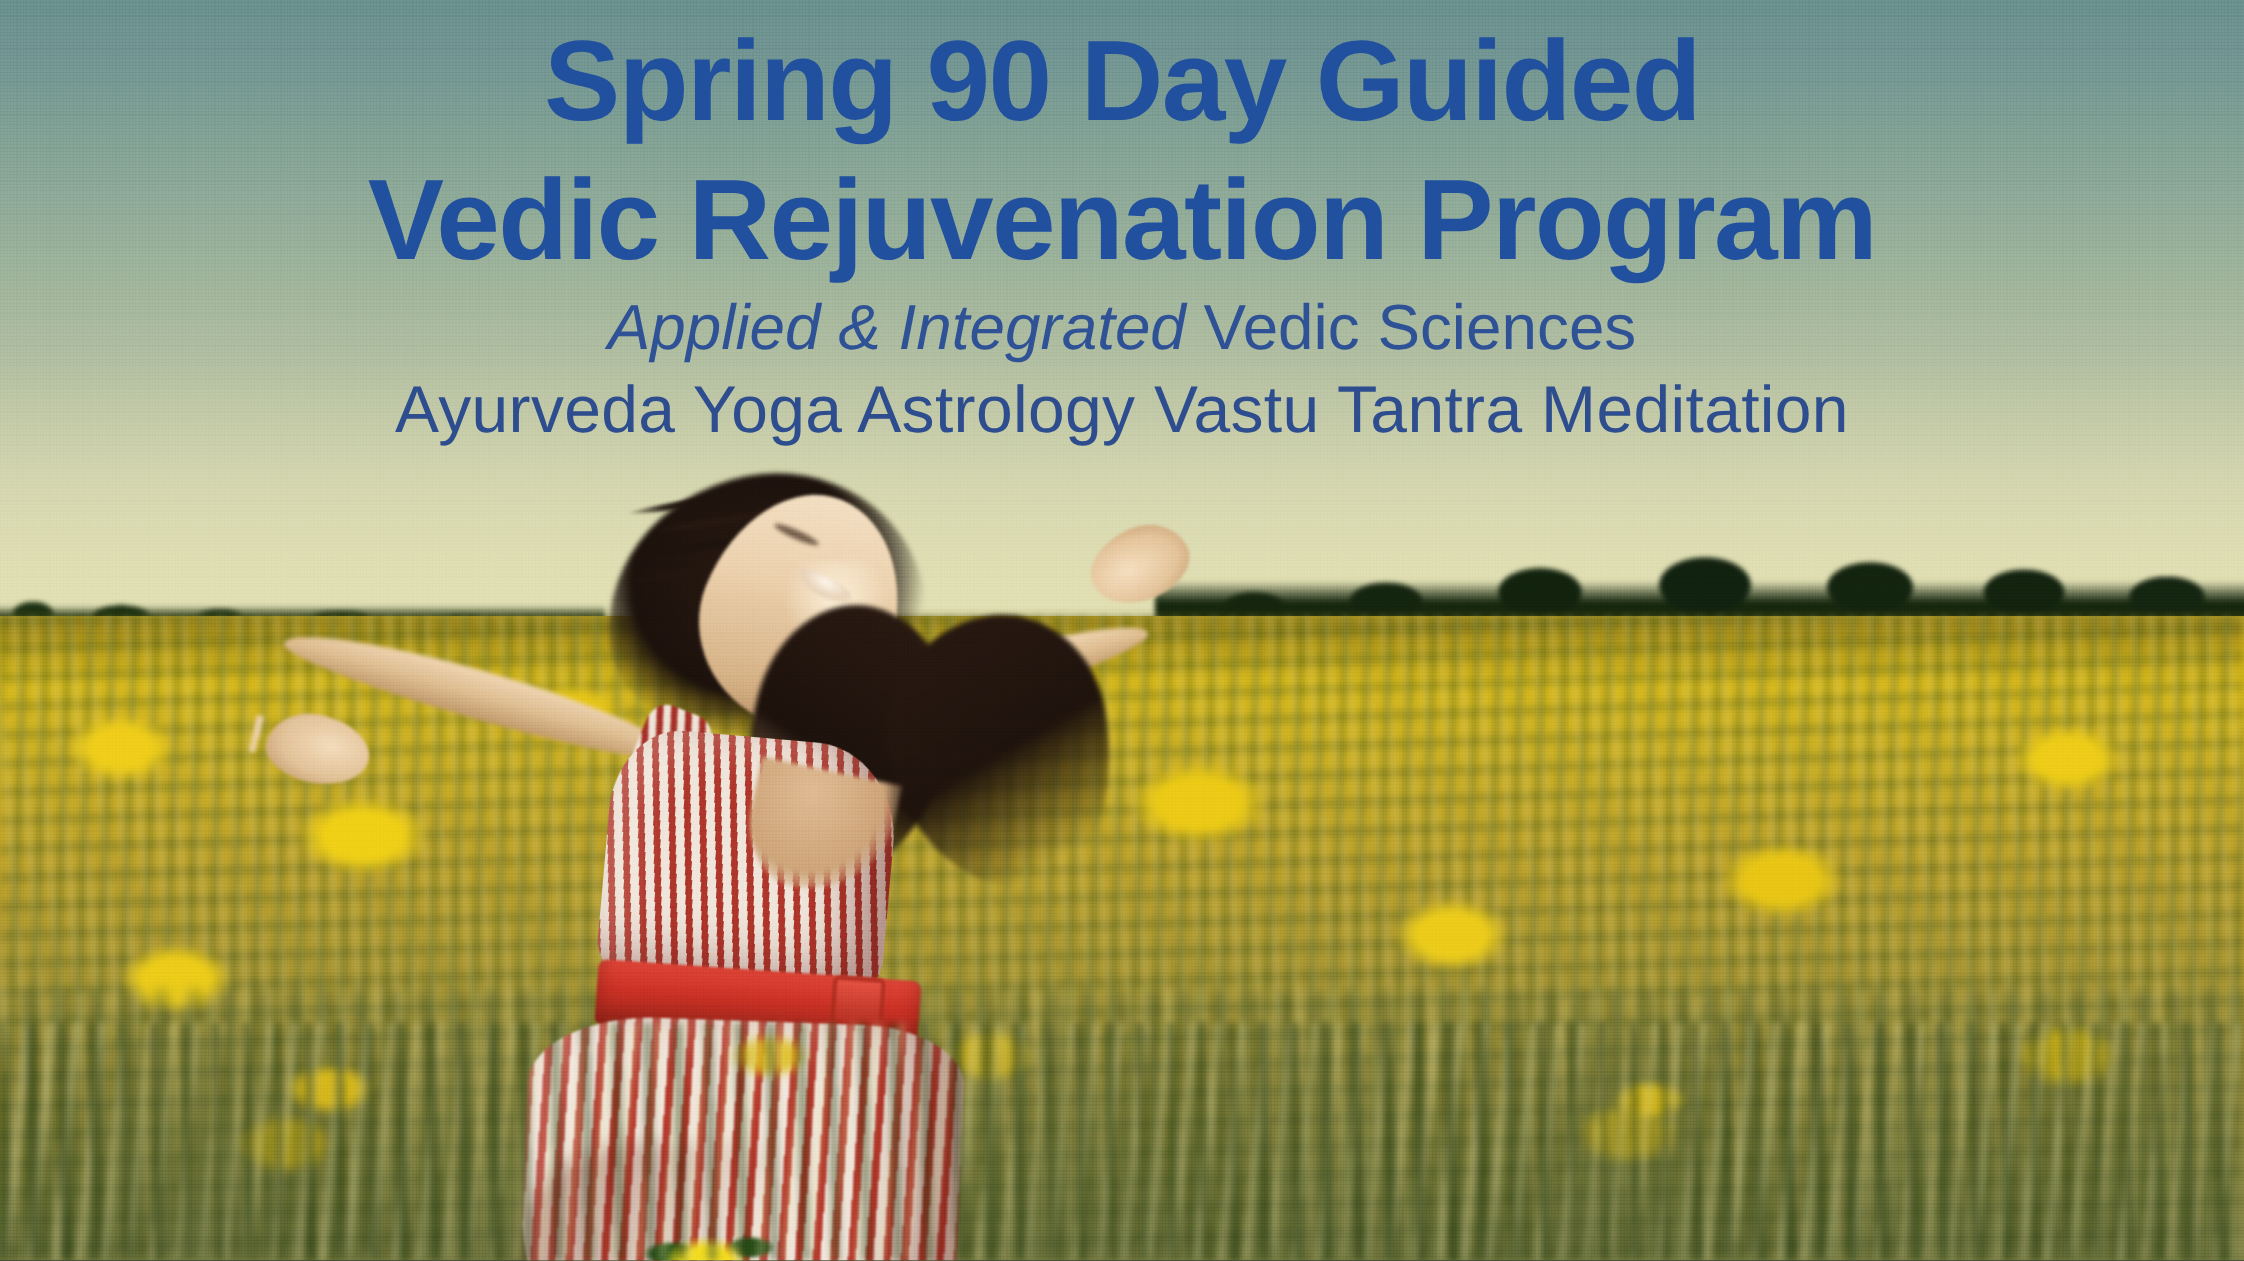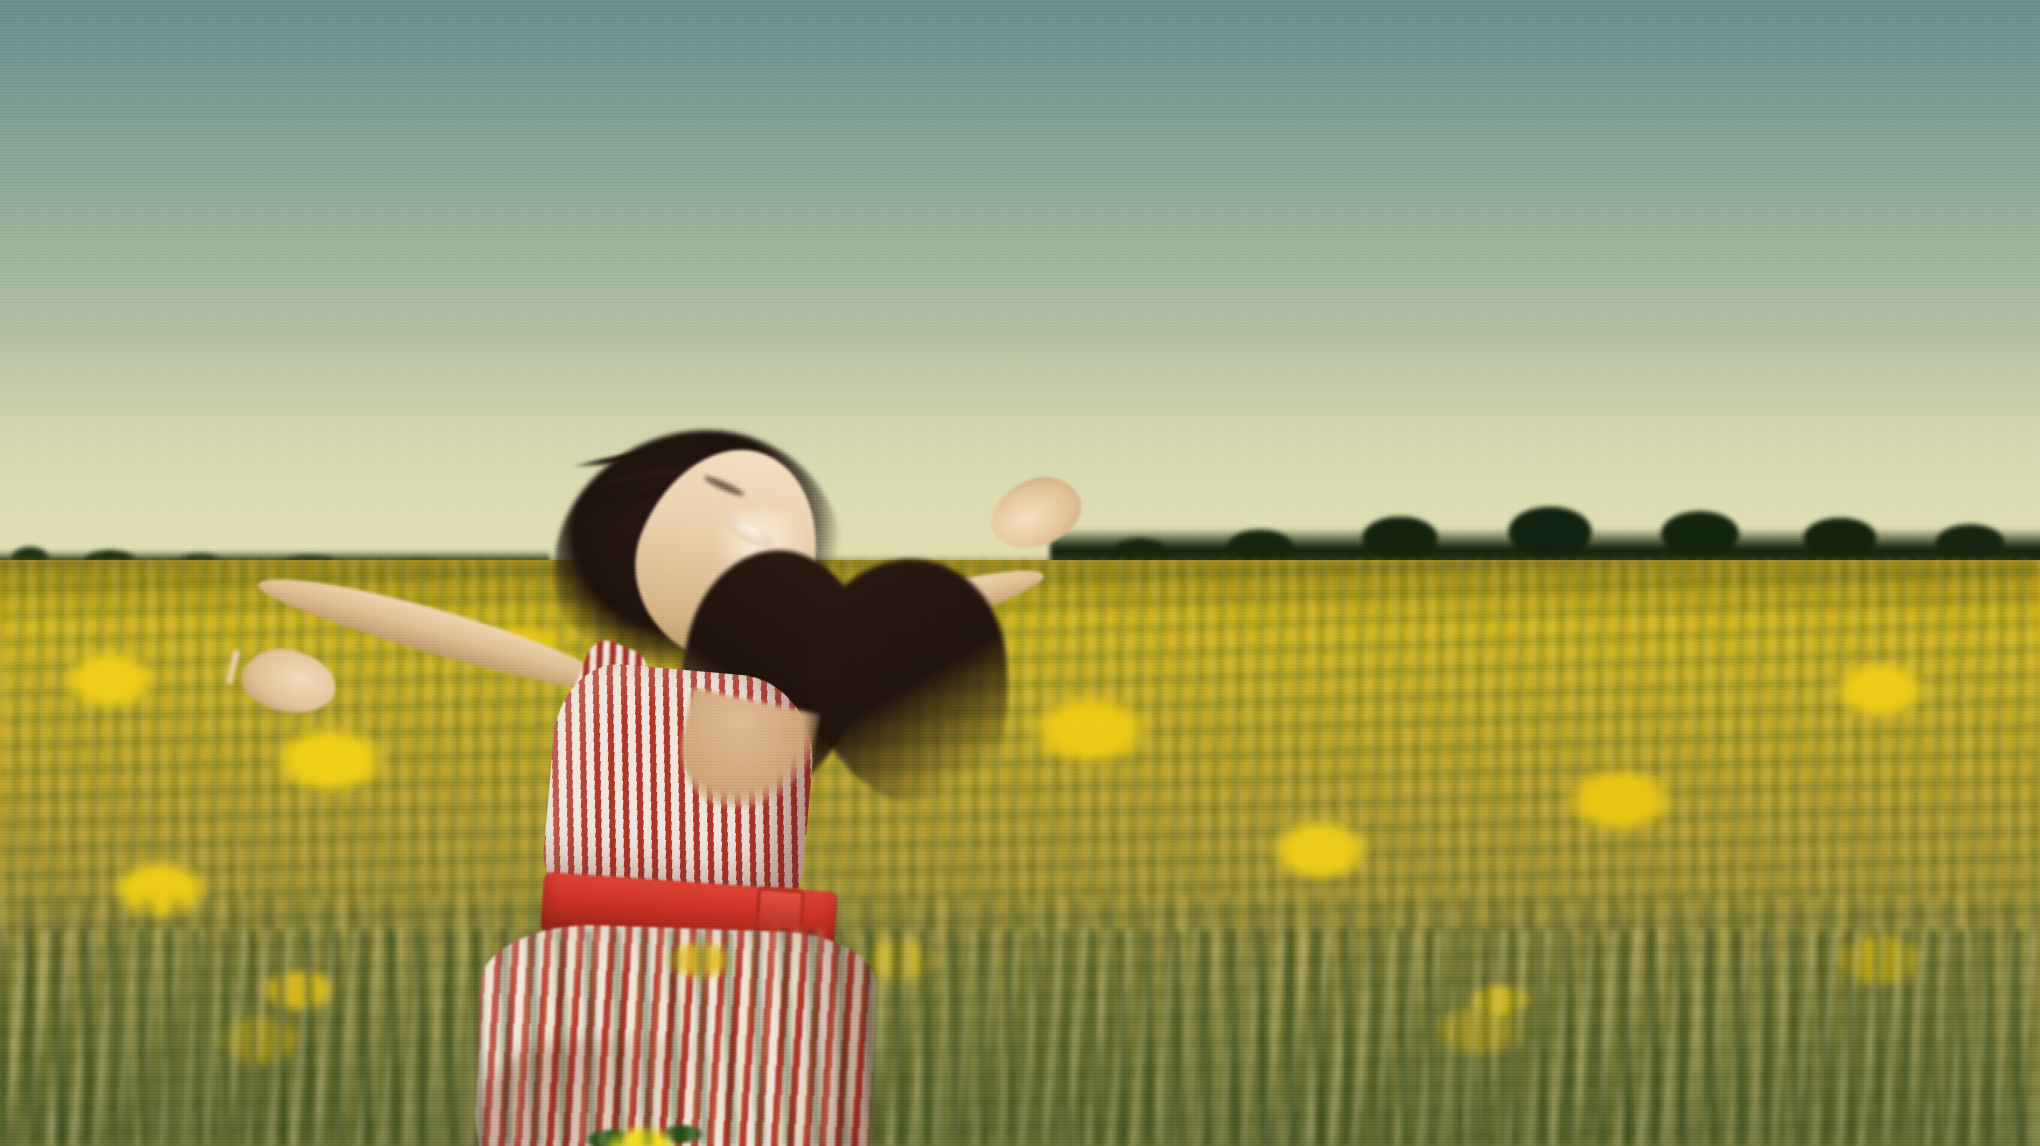--- a/index.html
+++ b/index.html
@@ -404,14 +404,20 @@
     <div class="buckle"></div>
     <div class="skirt"></div>
     <div class="skirt-shade"></div>
     <div class="flower-held"></div>
 
   </div>
 
   <div class="foreground"></div>
   <div class="grain"></div>
 
+  <div class="textblock">
+    <div id="title1" class="title-line" style="color: rgb(33, 80, 159);">Spring 90 Day Guided</div>
+    <div id="title2" class="title-line" style="color: rgb(33, 80, 159);">Vedic Rejuvenation Program</div>
+    <div class="sub1" style="color: rgb(47, 82, 150);"><span class="it">Applied &amp; Integrated</span><span> Vedic Sciences</span></div>
+    <div class="sub2" style="color: rgb(46, 77, 143);">Ayurveda Yoga Astrology Vastu Tantra Meditation</div>
+  </div>
 
 </div>
 
 </body></html>

